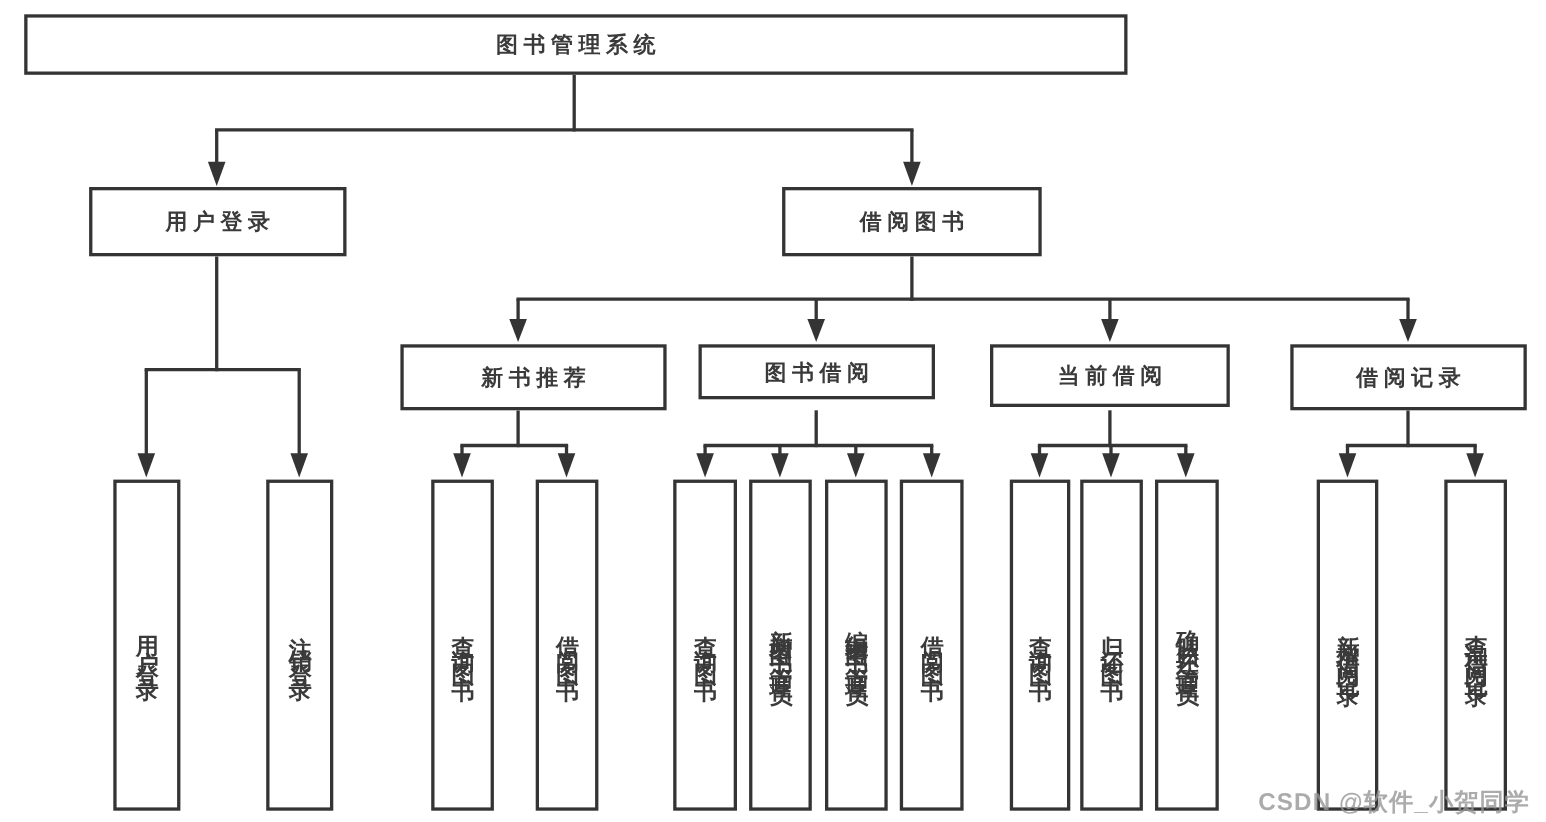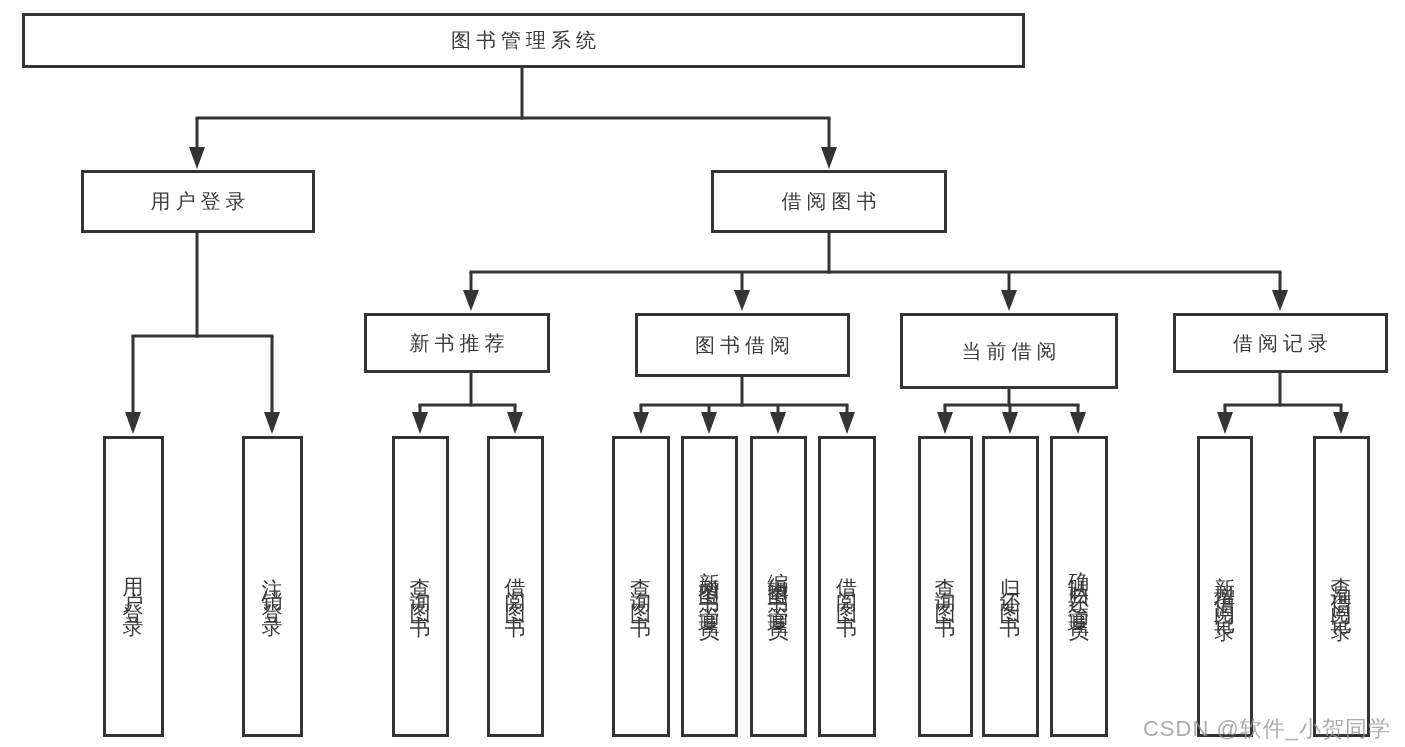--- a/index.html
+++ b/index.html
@@ -7,20 +7,21 @@
     padding: 0;
     background: #ffffff;
     font-family: "Liberation Sans", "DejaVu Sans", sans-serif;
   }
   .canvas {
     position: relative;
     width: 1405px;
     height: 747px;
     background: #ffffff;
     overflow: hidden;
+    font-weight: bold;
   }
   .connectors {
     position: absolute;
     left: 0; top: 0;
     width: 1405px; height: 747px;
     z-index: 1;
   }
   .node {
     position: absolute;
     box-sizing: border-box;
@@ -47,23 +48,23 @@
   }
   .sp-wide  { letter-spacing: 13px; }
   .sp-mid   { letter-spacing: 9px;  }
   .sp-tight { letter-spacing: 7px;  }
 
   
   #n-root        { left: 22px;   top: 13px;  width: 1003px; height: 55px; }
   #n-user-login  { left: 81px;   top: 170px; width: 234px;  height: 63px; }
   #n-book-mgmt   { left: 711px;  top: 170px; width: 236px;  height: 63px; }
 
-  #n-new-book    { left: 364px;  top: 313px; width: 186px;  height: 60px; }
-  #n-book-borrow { left: 635px;  top: 313px; width: 215px;  height: 64px; }
-  #n-cur-borrow  { left: 900px;  top: 313px; width: 218px;  height: 76px; }
+  #n-new-book    { left: 364px;  top: 313px; width: 242px;  height: 60px; }
+  #n-book-borrow { left: 635px;  top: 313px; width: 215px;  height: 50px; }
+  #n-cur-borrow  { left: 900px;  top: 313px; width: 218px;  height: 57px; }
   #n-borrow-rec  { left: 1173px; top: 313px; width: 215px;  height: 60px; }
 
   #n-ul-login    { left: 103px;  top: 436px; width: 61px; height: 301px; }
   #n-ul-logout   { left: 242px;  top: 436px; width: 61px; height: 301px; }
 
   #n-nb-query    { left: 392px;  top: 436px; width: 57px; height: 301px; }
   #n-nb-borrow   { left: 487px;  top: 436px; width: 57px; height: 301px; }
 
   #n-bb-query    { left: 612px;  top: 436px; width: 58px; height: 301px; }
   #n-bb-add      { left: 681px;  top: 436px; width: 57px; height: 301px; }

